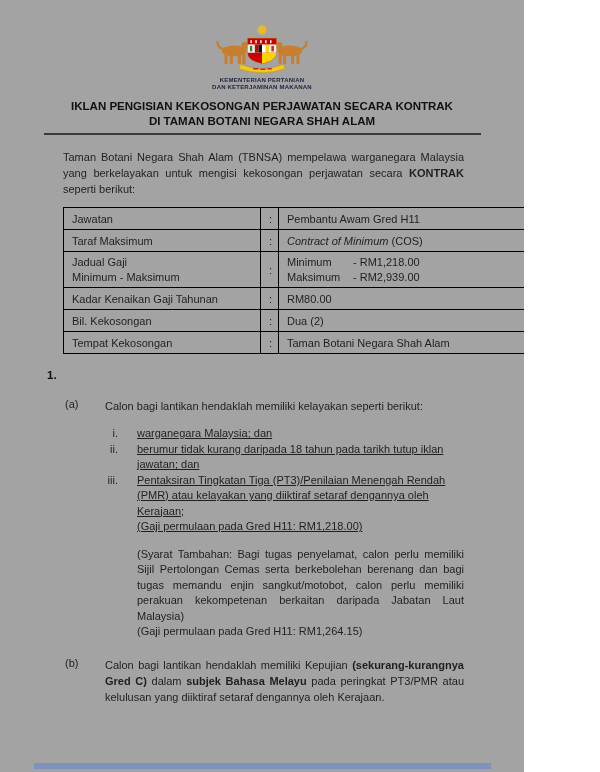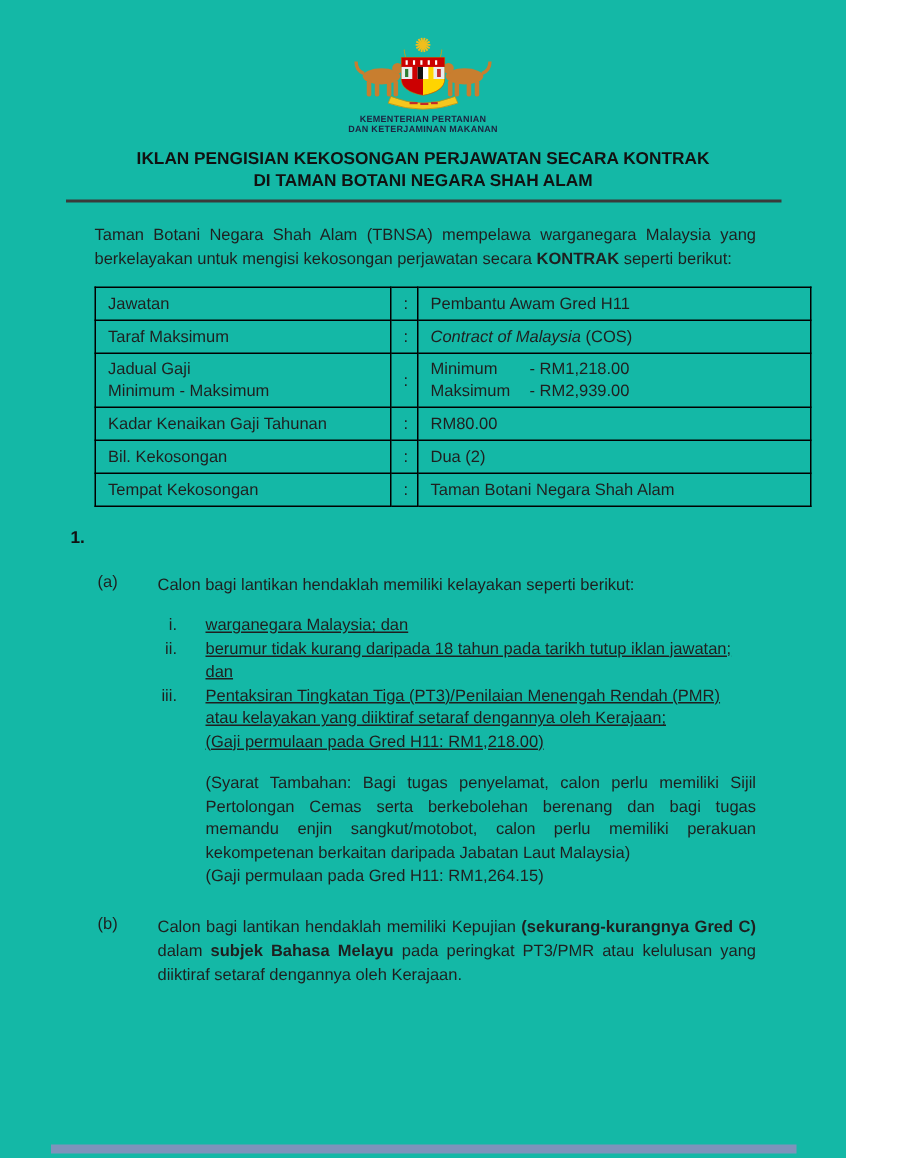--- a/index.html
+++ b/index.html
@@ -1,17 +1,17 @@
 <!DOCTYPE html>
 <html><head>
 <meta charset="utf-8">
 <style>
   html,body { margin:0; padding:0; background:#ffffff; }
   body { width:600px; height:772px; font-family:"Liberation Sans", sans-serif; color:#1f1f1f; }
-  .page { position:relative; width:564px; height:772px; overflow:hidden; background:#14b8a6; }
+  .page { position:relative; width:524px; height:772px; overflow:hidden; background:#a3a3a3; }
 
   
   .crest-block { padding-top:25px; text-align:center; }
   .crest-block svg { display:block; margin:0 auto; }
   .ministry { margin-top:2px; font-size:6px; font-weight:bold; color:#1c2340; line-height:7px; letter-spacing:0.2px; }
 
   
   .title-block { margin-top:8px; text-align:center; font-weight:bold; font-size:11.5px; line-height:15px; color:#111; }
   .title-rule { border:0; border-top:2px solid #3a3a3a; margin:4px 43px 0 44px; }
 
@@ -132,21 +132,21 @@
       </colgroup>
     <tbody>
       <tr>
         <td>Jawatan</td>
         <td class="coloncell">:</td>
         <td>Pembantu Awam Gred H11</td>
       </tr>
       <tr>
         <td>Taraf Maksimum</td>
         <td class="coloncell">:</td>
-        <td><span class="i">Contract of Malaysia</span><span> (COS)</span></td>
+        <td><span class="i">Contract of Minimum</span><span> (COS)</span></td>
       </tr>
       <tr>
         <td>
           <div class="lbl2">Jadual Gaji</div>
           <div class="lbl2">Minimum - Maksimum</div>
         </td>
         <td class="coloncell">:</td>
         <td>
           <div class="gaji-line"><span class="gaji-lbl">Minimum</span><span>- RM1,218.00</span></div>
           <div class="gaji-line"><span class="gaji-lbl">Maksimum</span><span>- RM2,939.00</span></div>

